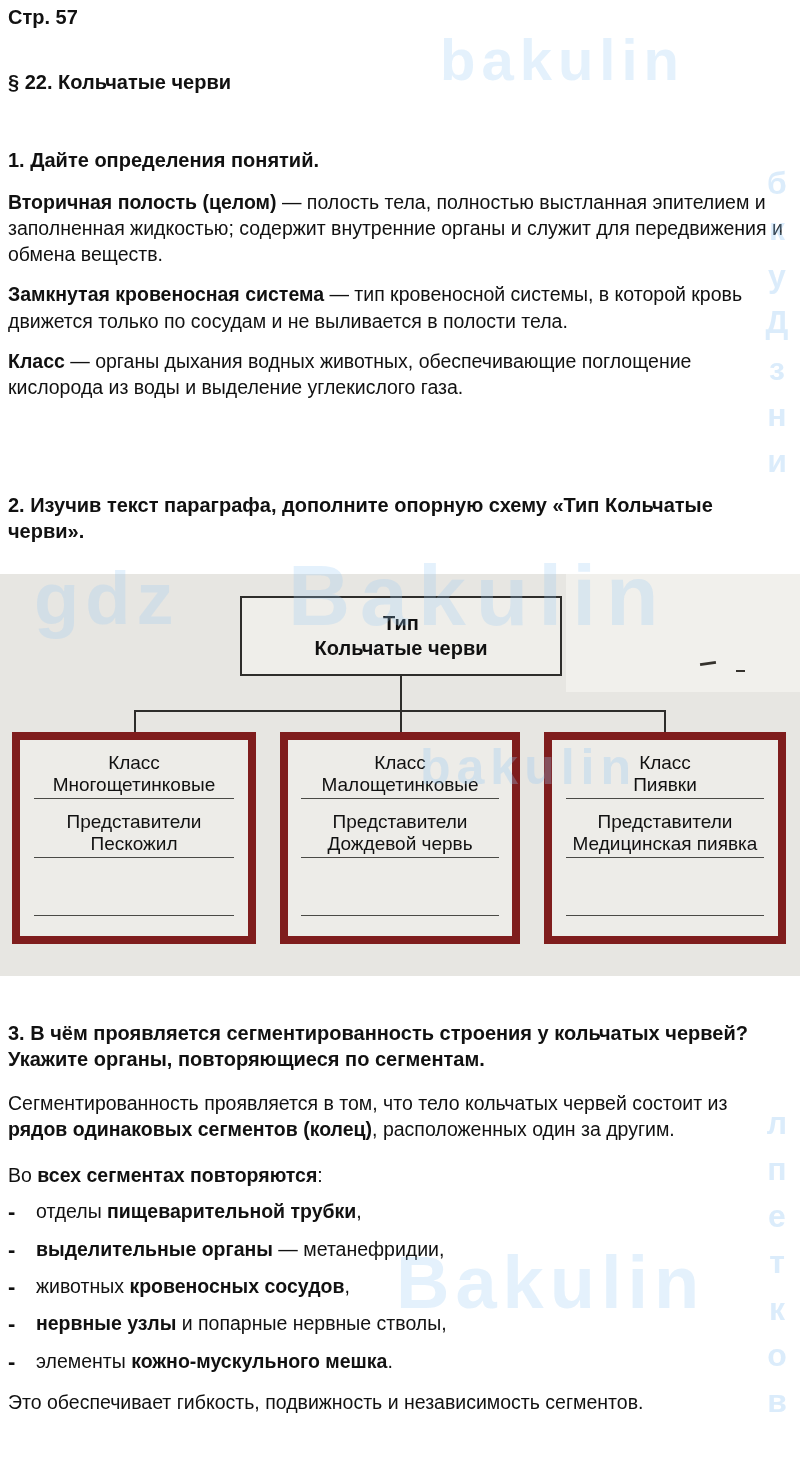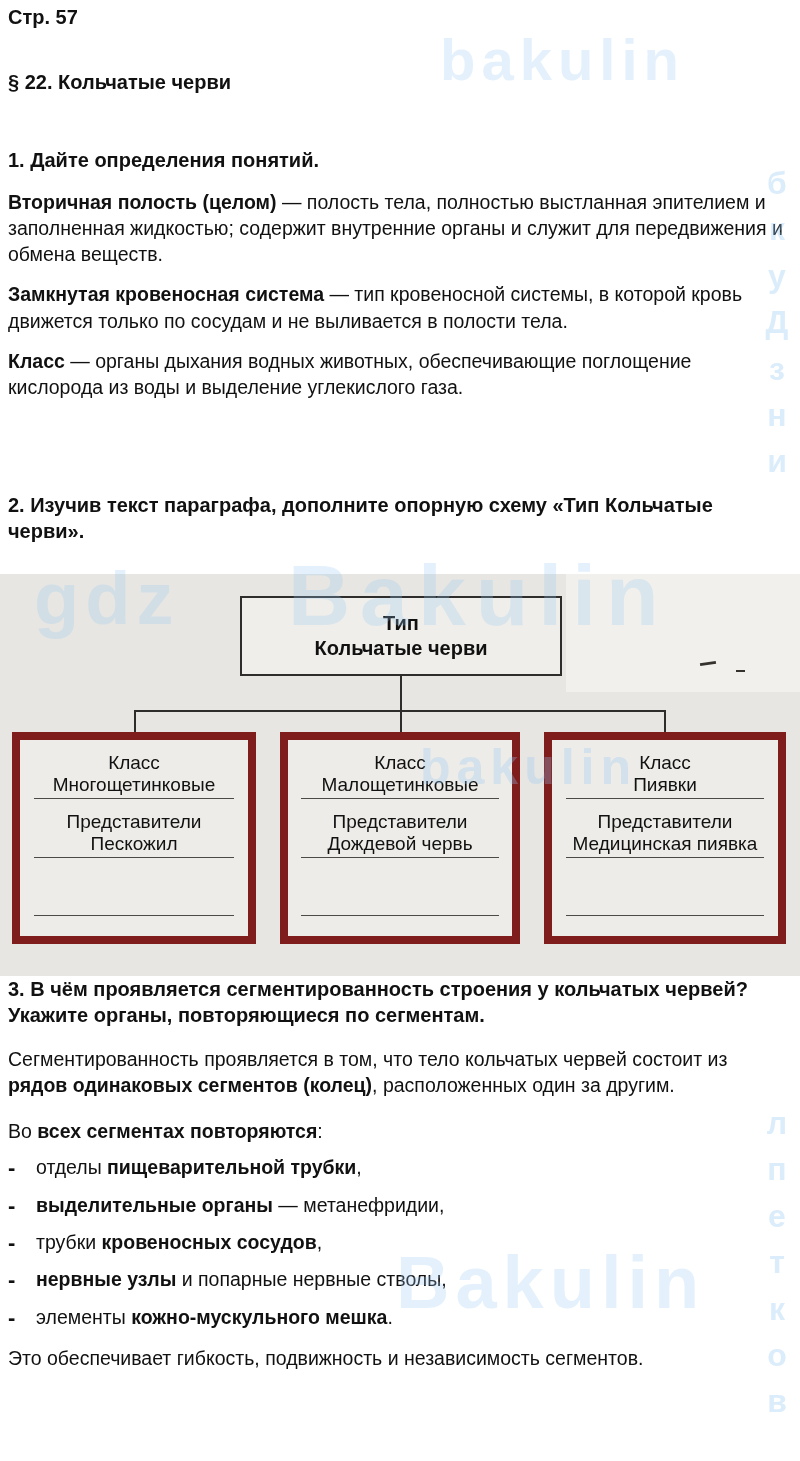--- a/index.html
+++ b/index.html
@@ -141,42 +141,42 @@
       <div>Класс</div>
       <div class="name">Пиявки</div>
       <div class="uline"></div>
       <div class="replabel">Представители</div>
       <div class="name">Медицинская пиявка</div>
       <div class="uline"></div>
       <div class="uline-end"></div>
     </div>
   </div>
 
-  <div class="h1" style="">3. В чём проявляется сегментированность строения у кольчатых червей? Укажите органы, повторяющиеся по сегментам.</div>
+  <div class="h1" style="margin-top:44px;">3. В чём проявляется сегментированность строения у кольчатых червей? Укажите органы, повторяющиеся по сегментам.</div>
 
   <p class="txt" style="margin-top:18px;">
     <span>Сегментированность проявляется в том, что тело кольчатых червей состоит из </span><b>рядов одинаковых сегментов (колец)</b><span>, расположенных один за другим.</span>
   </p>
 
   <p class="txt" style="margin-top:20px;">
     <span>Во </span><b>всех сегментах повторяются</b><span>:</span>
   </p>
 
   <div style="margin-top:6px;">
     <div class="bullet">
       <span class="dash">-</span>
       <span class="bt"><span>отделы </span><b>пищеварительной трубки</b><span>,</span></span>
     </div>
     <div class="bullet">
       <span class="dash">-</span>
       <span class="bt"><span></span><b>выделительные органы</b><span> — метанефридии,</span></span>
     </div>
     <div class="bullet">
       <span class="dash">-</span>
-      <span class="bt"><span>трубки </span><b>кровеносных сосудов</b><span>,</span></span>
+      <span class="bt"><span>животных </span><b>кровеносных сосудов</b><span>,</span></span>
     </div>
     <div class="bullet">
       <span class="dash">-</span>
       <span class="bt"><span></span><b>нервные узлы</b><span> и попарные нервные стволы,</span></span>
     </div>
     <div class="bullet">
       <span class="dash">-</span>
       <span class="bt"><span>элементы </span><b>кожно-мускульного мешка</b><span>.</span></span>
     </div>
   </div>

